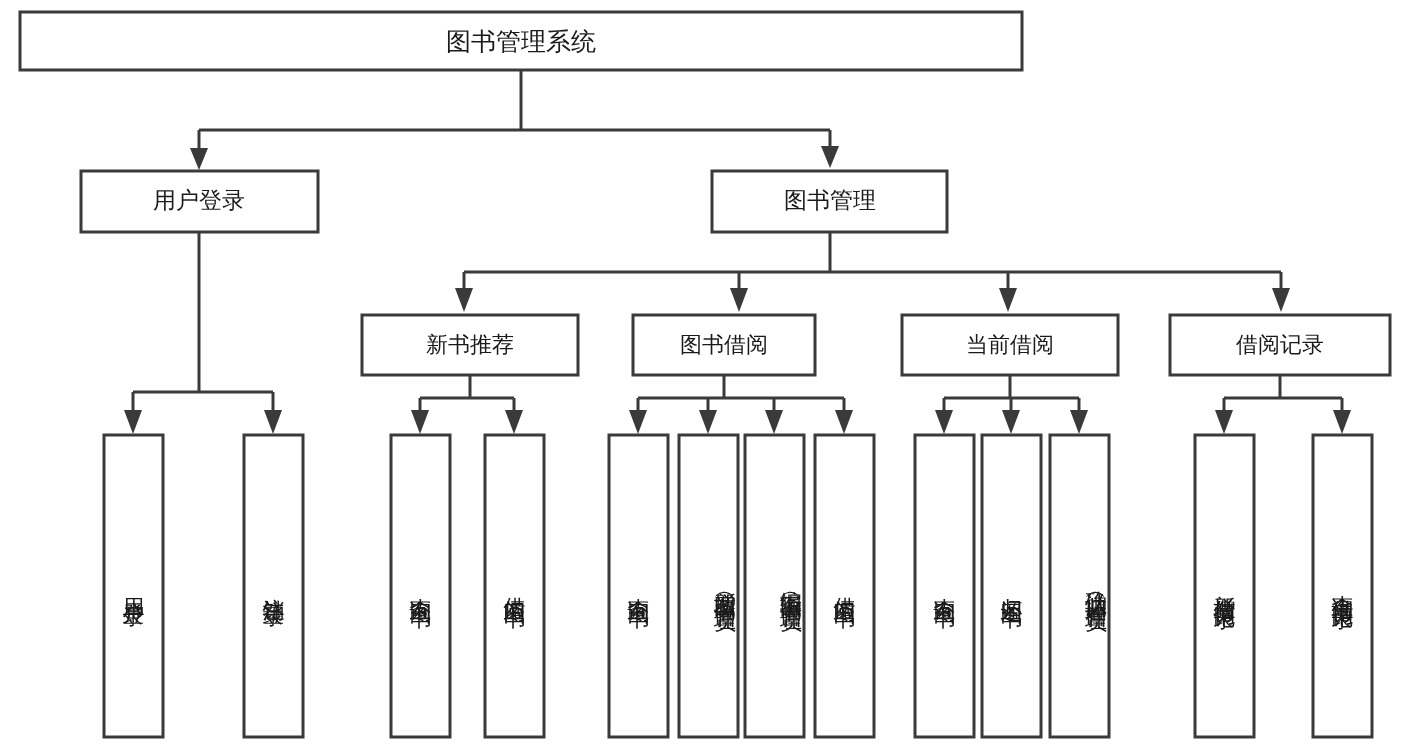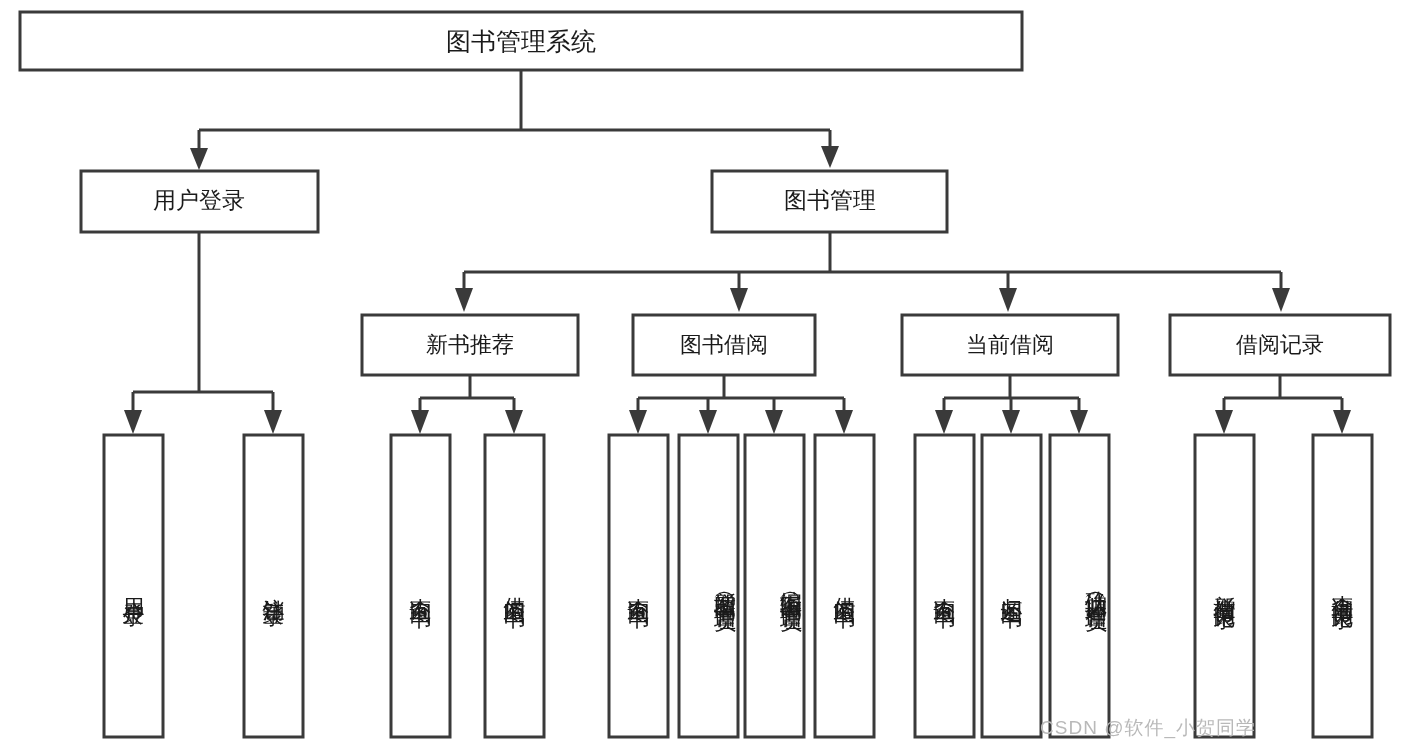--- a/index.html
+++ b/index.html
@@ -216,14 +216,13 @@
   <div class="leaf-label" style="left:609px;  top:435px; width:59px; height:302px;">查询图书</div>
   <div class="leaf-label" style="left:679px;  top:440px; width:59px; height:292px; align-items:flex-start;">新增图书（管理员）</div>
   <div class="leaf-label" style="left:745px;  top:440px; width:59px; height:292px; align-items:flex-start;">编辑图书（管理员）</div>
   <div class="leaf-label" style="left:815px;  top:435px; width:59px; height:302px;">借阅图书</div>
   <div class="leaf-label" style="left:915px;  top:435px; width:59px; height:302px;">查询图书</div>
   <div class="leaf-label" style="left:982px;  top:435px; width:59px; height:302px;">归还图书</div>
   <div class="leaf-label" style="left:1050px; top:440px; width:59px; height:292px; align-items:flex-start;">确认归还（管理员）</div>
   <div class="leaf-label" style="left:1195px; top:440px; width:59px; height:292px;">新增借阅记录</div>
   <div class="leaf-label" style="left:1313px; top:440px; width:59px; height:292px;">查询借阅记录</div>
 
-  <div class="watermark">CSDN @软件_小贺同学</div>
 </div>
 
 </body></html>

